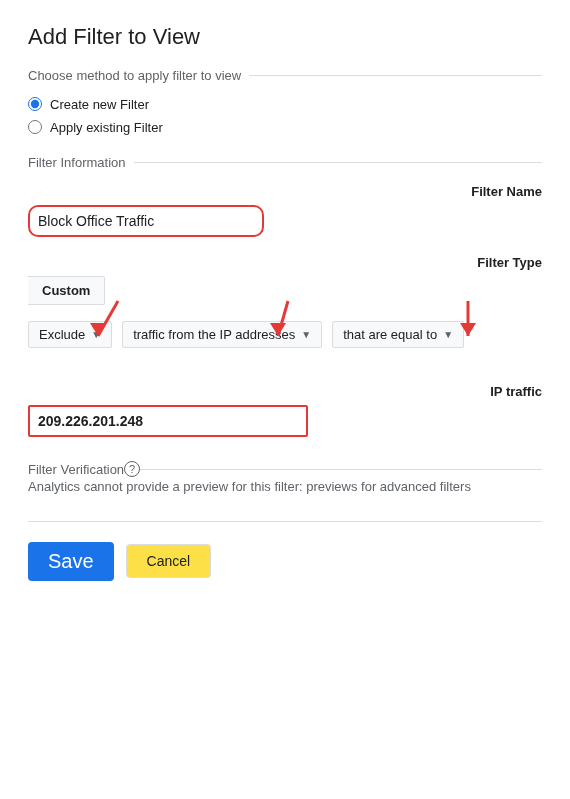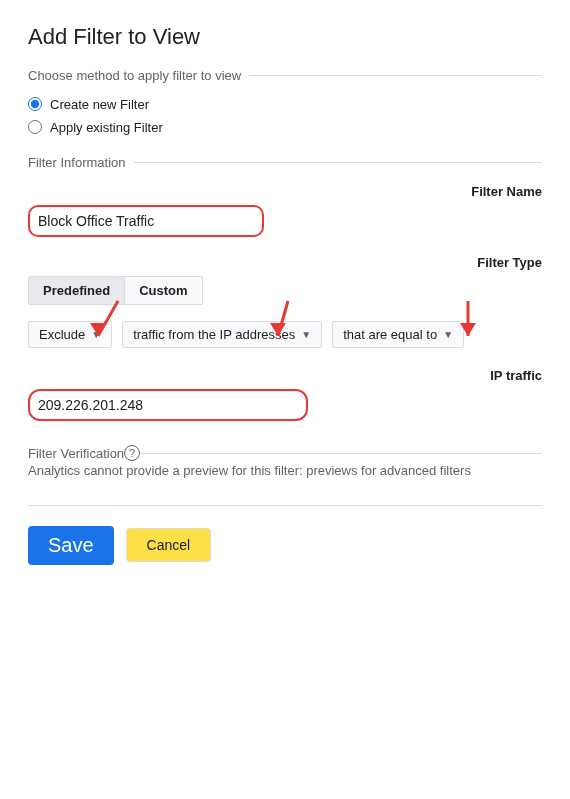--- a/index.html
+++ b/index.html
@@ -102,21 +102,21 @@
     .tab-btn:last-child {
       border-radius: 0 2px 2px 0;
       border-left: none;
     }
 
     .filter-dropdowns {
       display: flex;
       align-items: center;
       gap: 10px;
       flex-wrap: wrap;
-      margin-bottom: 20px;
+      margin-bottom: 36px;
       position: relative;
     }
 
     .dropdown-wrapper {
       position: relative;
     }
 
     .dropdown-btn {
       display: flex;
       align-items: center;
@@ -136,25 +136,26 @@
     }
 
     .ip-address-section {
       margin-bottom: 24px;
     }
 
     .ip-input {
       width: 280px;
       height: 32px;
       border: 2px solid #e53935;
-      border-radius: 12px;
+      border-radius: 2px;
       padding: 4px 8px;
       font-size: 14px;
       color: #202124;
       outline: none;
+      font-weight: bold;
     }
 
     .filter-verification-section {
       margin-bottom: 24px;
     }
 
     .verification-label {
       font-size: 13px;
       color: #5f6368;
       display: flex;
@@ -242,21 +243,20 @@
 
   <div style="margin-bottom: 18px;">
     <div class="field-label">Filter Name</div>
     <input type="text" class="text-input" value="Block Office Traffic" style="">
   </div>
 
   <div class="filter-type-section">
     <div class="field-label">Filter Type</div>
 
     <div class="tab-group">
-      <button class="tab-btn active">Predefined</button>
       <button class="tab-btn">Custom</button>
     </div>
 
     <div style="position: relative; margin-bottom: 20px;">
 
       <svg style="position:absolute; top:-30px; left:0; width:530px; height:80px; pointer-events:none; z-index:10;" viewBox="0 0 530 80">
 
         <g>
           <line x1="90" y1="10" x2="70" y2="45" stroke="#e53935" stroke-width="3"></line>
           <polygon points="70,45 62,32 78,32" fill="#e53935"></polygon>

